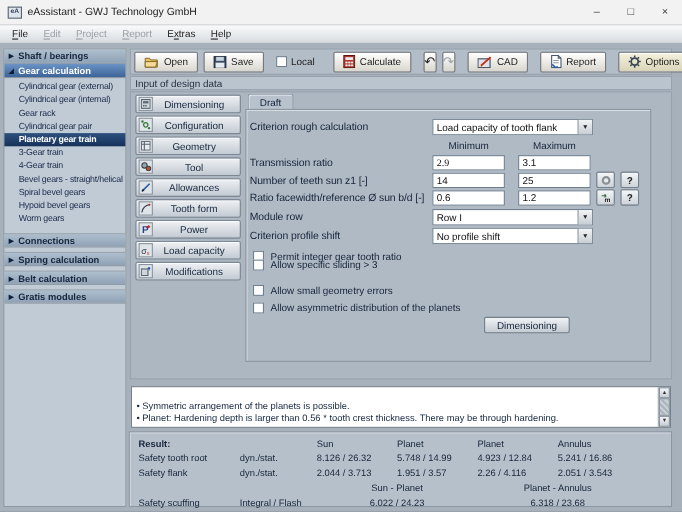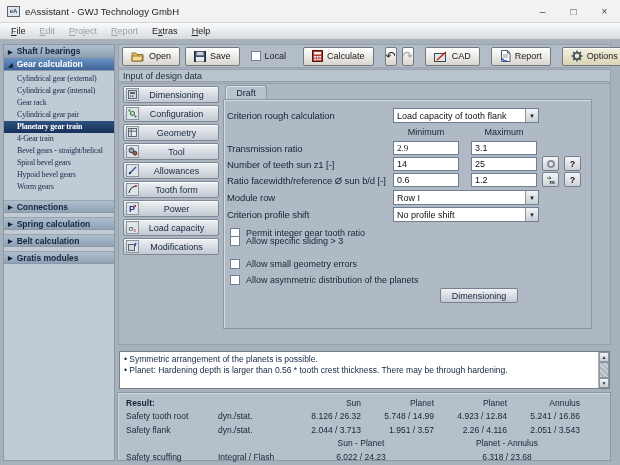--- a/index.html
+++ b/index.html
@@ -28,21 +28,21 @@
              background:#c1cbd5; border:1px solid #8d97a2; }
   .sb-header { height:13px; display:flex; align-items:center; font-size:8.5px; font-weight:bold;
                color:#16263e; background:linear-gradient(#aebecd,#8fa2b6); border-bottom:1px solid #8d97a2;
                padding-left:4px; }
   .sb-header .tri { font-size:6px; margin-right:4px; color:#10203a; }
   .sb-header.gap { margin-top:4px; border-top:1px solid #9aa4b0; }
   .sb-header.active { background:linear-gradient(#6b93c4,#3d6498); color:#ffffff; }
   .sb-header.active .tri { color:#0c1a2e; }
   .sb-items { padding:2px 0 3px 0; }
   .sb-item { height:12px; line-height:12px; font-size:8px; letter-spacing:-0.2px; color:#1a2a4a;
-             padding-left:13px; white-space:nowrap;font-family:Liberation Serif, serif; }
+             padding-left:13px; white-space:nowrap; }
   .sb-item.selected { background:linear-gradient(#2d517e,#16315a); color:#fff; font-weight:bold; }
 
   
   .toolbar { position:absolute; left:118px; top:44px; width:493px; height:24px;
              display:flex; align-items:center; gap:5px; padding:0 3px;
              background:#b3bdc7; border:1px solid #97a1ad; }
   .btn { display:inline-flex; align-items:center; justify-content:center; gap:4px; height:19px;
          padding:0 8px; font-size:9px; color:#1c1c1c; border:1px solid #76797c; border-radius:2px;
          background:linear-gradient(#ffffff,#d8d6cd); box-shadow:inset 0 1px 0 #fff; }
   .btn.tan { background:linear-gradient(#f4f1de,#d9d4b8); }
@@ -88,36 +88,36 @@
            font-size:9px; font-weight:bold; color:#222; }
   .ring { width:8px; height:8px; border:2px solid #8a9096; border-radius:50%; background:#e8eaec; }
   .cbrow { position:absolute; left:6px; display:flex; align-items:center; gap:6px; font-size:9px; color:#16243a; }
   .dimbtn { position:absolute; left:216px; top:188px; width:78px; height:15px; font-size:9px;
             display:flex; align-items:center; justify-content:center; color:#16243a;
             border:1px solid #76808a; border-radius:2px; background:linear-gradient(#f0f3f6,#c4cbd3); }
 
   
   .msgbox { position:absolute; left:119px; top:351px; width:491px; height:38px; background:#fff;
             border:1px solid #76808a; display:flex; }
-  .msgs { flex:1; padding:2px 4px; overflow:hidden; }
+  .msgs { flex:1; padding:12px 4px; overflow:hidden; }
   .msg { font-size:8.5px; color:#142640; line-height:11px; white-space:nowrap; }
   .vscroll { width:11px; border-left:1px solid #aab2ba; display:flex; flex-direction:column; background:#d4dae0; }
   .sarrow { height:10px; display:flex; align-items:center; justify-content:center; font-size:5px;
             color:#333; background:linear-gradient(#f2f4f6,#c7ced5); border:1px solid #8a949e; }
   .sthumb { flex:1; margin:0; background:repeating-linear-gradient(45deg,#c7ced5 0 2px,#aeb6bd 2px 4px);
             border:1px solid #8a949e; }
 
   
   .resultbox { position:absolute; left:117px; top:392px; width:494px; height:69px;
                background:#b6c0ca; border:1px solid #8d97a2; box-shadow:inset 1px 1px 0 #cfd7de;
                padding-top:3px; }
   .rrow { display:flex; height:13.5px; align-items:center; font-size:8.5px; color:#16243a; }
   .rc0 { width:100px; padding-left:8px; }
   .rc1 { width:70px; }
-  .rcv { width:73px; text-align:right; }
+  .rcv { width:73px; text-align:left; }
   .rcp { width:146px; text-align:center; }
   .rtitle { font-weight:bold; }
 </style>
 </head>
 <body>
 
 <div class="titlebar">
   <div class="app-icon">eA</div>
   <div class="title-text">eAssistant - GWJ Technology GmbH</div>
   <div class="win-controls">
@@ -144,20 +144,21 @@
   <div class="sb-header active">
     <span class="tri">◢</span>
     <span>Gear calculation</span>
   </div>
   <div class="sb-items">
     <div class="sb-item">Cylindrical gear (external)</div>
     <div class="sb-item">Cylindrical gear (internal)</div>
     <div class="sb-item">Gear rack</div>
     <div class="sb-item">Cylindrical gear pair</div>
     <div class="sb-item selected">Planetary gear train</div>
+    <div class="sb-item">3-Gear train</div>
     <div class="sb-item">4-Gear train</div>
     <div class="sb-item">Bevel gears - straight/helical</div>
     <div class="sb-item">Spiral bevel gears</div>
     <div class="sb-item">Hypoid bevel gears</div>
     <div class="sb-item">Worm gears</div>
   </div>
   <div class="sb-header gap">
     <span class="tri">▶</span>
     <span>Connections</span>
   </div>

